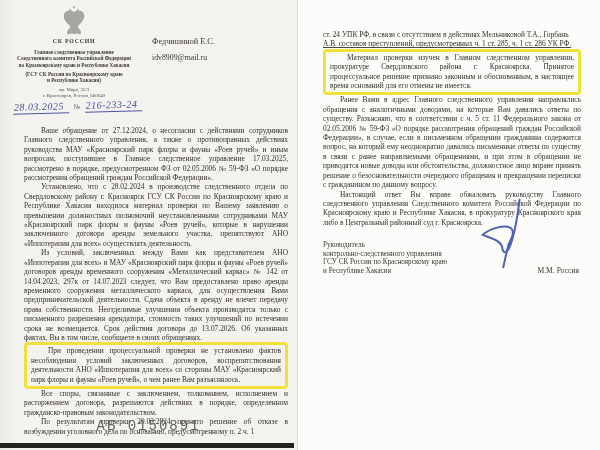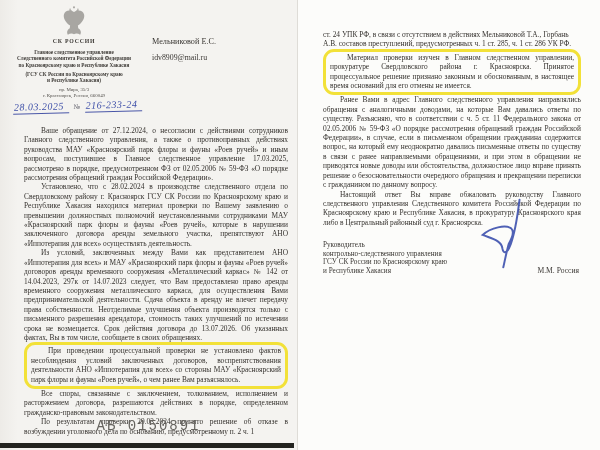--- a/index.html
+++ b/index.html
@@ -37,23 +37,23 @@
     transform:rotate(-1.5deg);font-style:italic;color:#3e4fa8;font-size:10px;}
   .ref-line .hw{border-bottom:1px solid #4a57a8;padding:0 5px 1px 1px;letter-spacing:.5px;}
   .ref-line .no{font-style:normal;color:#5a5a66;font-size:7px;padding:0 2px;}
   
   .body-text{position:absolute;text-align:justify;color:#34312d;
     font-size:7.4px;line-height:9.4px;}
   #left-body{left:24px;top:126px;width:264px;}
   #right-body{left:25px;top:30px;width:258px;}
   .body-text p{margin:0;text-indent:17px;}
   .body-text p.noindent{text-indent:0;}
-  .hl{border:3px solid #f2e138;border-radius:11px;
+  .hl{border:3px solid #f2e138;border-radius:4px;
     padding:1px 4px 2px;margin:2px -7px 2px -7px;}
-  .uline{text-decoration-color:#4c4944;}
+  .uline{text-decoration:underline;text-decoration-color:#4c4944;}
   
   .stamp{position:absolute;left:0;width:100%;bottom:16px;text-align:center;
     font-family:"Liberation Mono", monospace;font-size:14px;letter-spacing:2px;color:#66645f;}
   .scan-bar{position:absolute;left:0;right:3px;bottom:2px;height:5px;background:#23231f;}
   
   .sig-block{margin-top:14px;display:flex;align-items:flex-end;justify-content:space-between;}
   .sig-lines{font-size:7.2px;line-height:8.6px;text-align:left;text-indent:0;color:#3a3733;}
   .sig-name{font-size:7.6px;color:#3a3733;padding-right:2px;white-space:nowrap;}
   .sig-mark{position:absolute;left:181px;top:198px;}
 </style>
@@ -87,21 +87,21 @@
     <div>(ГСУ СК России по Красноярскому краю</div>
     <div>и Республике Хакасия)</div>
   </div>
 
   <div class="addr">
     <div>пр. Мира, 35/3</div>
     <div>г. Красноярск, Россия, 660049</div>
   </div>
 
   <div class="recipient">
-    <div class="name">Мельниковой Е.С.</div>
+    <div class="name">Федчишиной Е.С.</div>
     <div class="email">idv8909@mail.ru</div>
   </div>
 
   <div class="ref-line">
     <span class="hw">28.03.2025</span>
     <span class="no">№</span>
     <span class="hw">216-233-24</span>
   </div>
 
   <div id="left-body" class="body-text">

